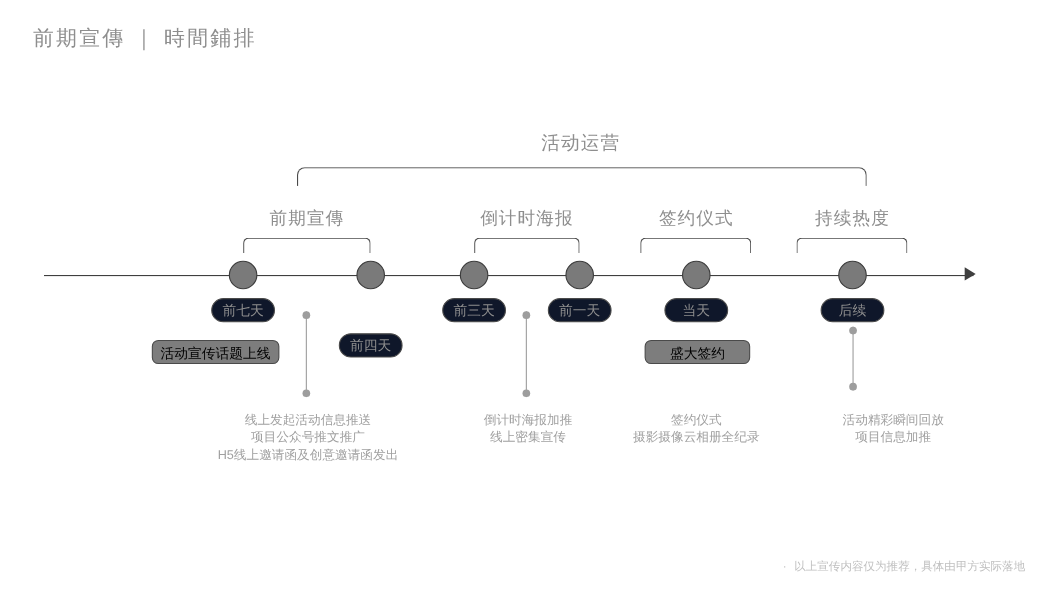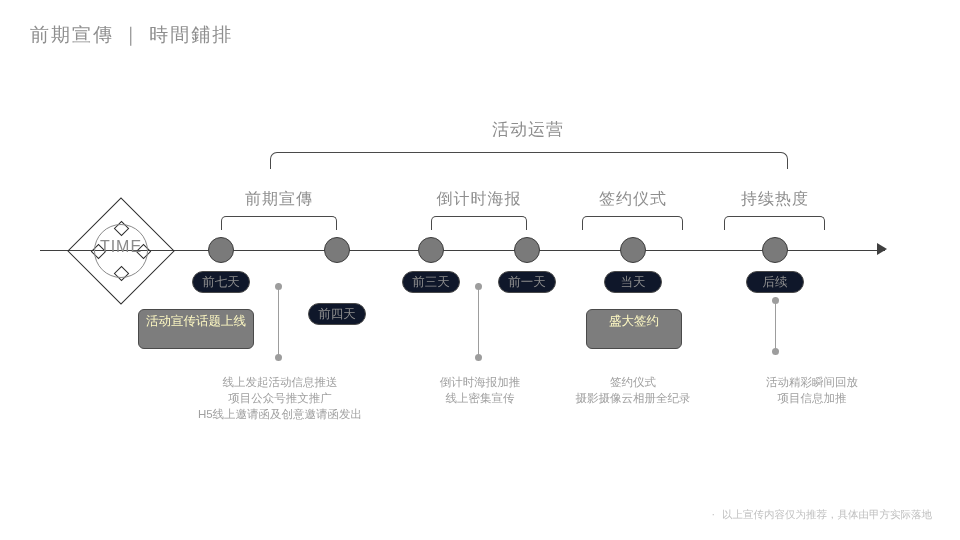--- a/index.html
+++ b/index.html
@@ -95,23 +95,23 @@
   
   .pill{
     position:absolute;top:271px;height:22px;line-height:21px;
     border:1.2px solid #4a4a4a;border-radius:11px;
     font-size:12.5px;color:#8e8e8e;text-align:center;
     background:#0f172a;box-sizing:border-box;white-space:nowrap;
   }
 
   
   .badge{
-    position:absolute;height:40px;line-height:22px;
+    position:absolute;height:22px;line-height:22px;
     background:#7d7d7d;border:1.1px solid #4a4a4a;border-radius:6px;
-    color:#fef9c3;font-size:12.5px;text-align:center;
+    color:#000000;font-size:12.5px;text-align:center;
     box-sizing:border-box;white-space:nowrap;
   }
 
   
   .conn{position:absolute;width:7px;}
   .conn .line{
     position:absolute;left:3px;top:0;width:1.4px;height:100%;
     background:#9d9d9d;
   }
   .conn .dot{
@@ -141,29 +141,20 @@
 <div class="slide">
 
   <div class="title">前期宣傳 ｜ 時間鋪排</div>
 
   <div class="group-label big-group-label">活动运营</div>
   <div class="big-bracket"></div>
 
   <div class="axis"></div>
   <div class="axis-arrow"></div>
 
-  <div class="time-badge">
-    <div class="dia"></div>
-    <div class="mini t"></div>
-    <div class="mini b"></div>
-    <div class="mini l"></div>
-    <div class="mini r"></div>
-    <div class="circ"></div>
-    <div class="txt">TIME</div>
-  </div>
 
   <div class="sub-bracket" style="left:221px;width:116px;"></div>
   <div class="phase-label" style="left:199px;width:160px;">前期宣傳</div>
   <div class="node" style="left:208px;"></div>
   <div class="node" style="left:324px;"></div>
   <div class="pill" style="left:192px;width:58px;">前七天</div>
   <div class="pill" style="left:308px;width:58px;margin-top:32px;">前四天</div>
 
   <div class="sub-bracket" style="left:431px;width:96px;"></div>
   <div class="phase-label" style="left:399px;width:160px;">倒计时海报</div>

